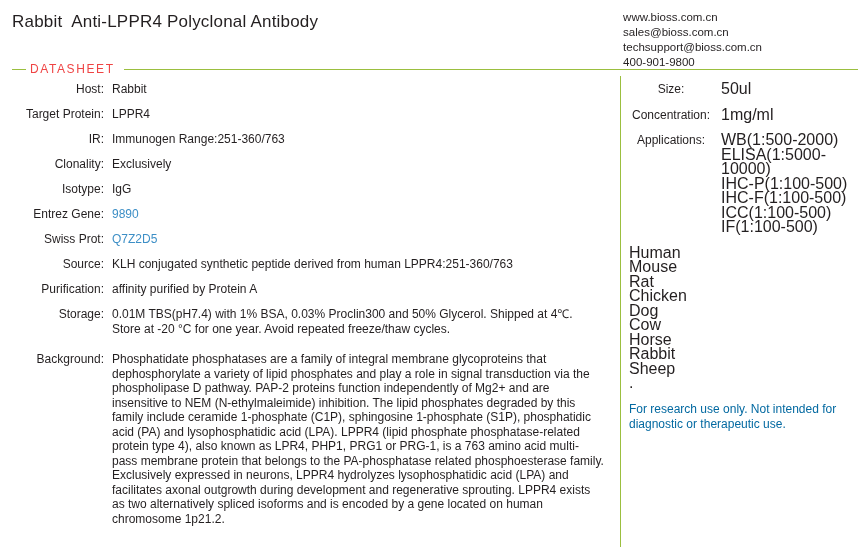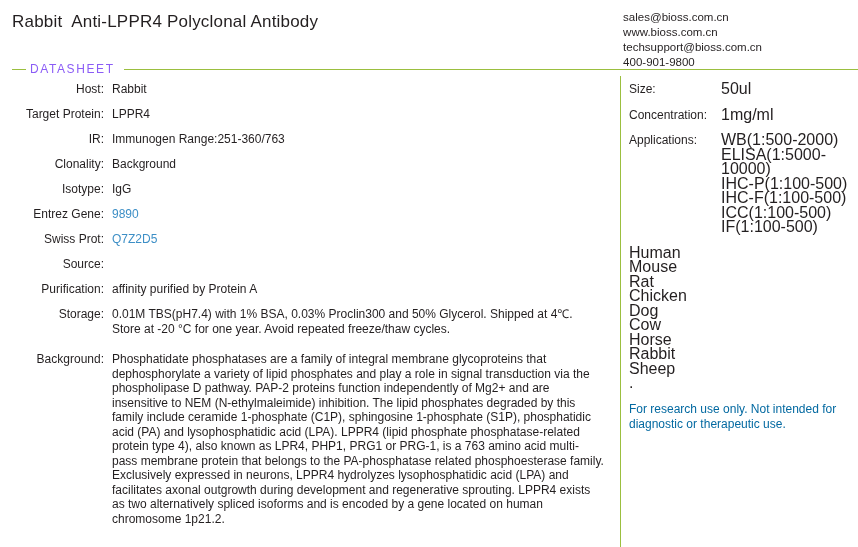--- a/index.html
+++ b/index.html
@@ -62,21 +62,21 @@
     width: 14px;
     height: 1px;
     background: #9bbf3f;
   }
   .datasheet-label {
     position: absolute;
     left: 30px;
     top: 0;
     font-size: 12px;
     letter-spacing: 1.6px;
-    color: #8b5cf6;
+    color: #ef4444;
   }
   .rule-right {
     position: absolute;
     left: 124px;
     top: 7px;
     width: 734px;
     height: 1px;
     background: #9bbf3f;
   }
   
@@ -145,21 +145,21 @@
   }
   
   .rfield {
     display: flex;
     margin-bottom: 11px;
     line-height: 14px;
   }
   .rfield .lbl {
     width: 92px;
     min-width: 92px;
-    text-align: left;
+    text-align: center;
     padding-right: 8px;
     box-sizing: border-box;
     font-size: 12px;
   }
   .rfield .val {
     flex: 1;
     font-size: 16px;
     white-space: pre-line;
     line-height: 14.5px;
   }
@@ -175,22 +175,22 @@
   }
 </style>
 </head>
 <body>
 
 <div class="page">
 
   <div class="header">
     <div class="product-title">Rabbit  Anti-LPPR4 Polyclonal Antibody</div>
     <div class="contact-block">
+      <div>www.bioss.com.cn</div>
       <div>sales@bioss.com.cn</div>
-      <div>www.bioss.com.cn</div>
       <div>techsupport@bioss.com.cn</div>
       <div>400-901-9800</div>
     </div>
   </div>
 
   <div class="datasheet-row">
     <div class="rule-left"></div>
     <div class="datasheet-label">DATASHEET</div>
     <div class="rule-right"></div>
   </div>
@@ -209,40 +209,41 @@
         <div class="val">LPPR4</div>
       </div>
 
       <div class="field">
         <div class="lbl">IR:</div>
         <div class="val">Immunogen Range:251-360/763</div>
       </div>
 
       <div class="field">
         <div class="lbl">Clonality:</div>
-        <div class="val">Background</div>
+        <div class="val">Exclusively</div>
       </div>
 
       <div class="field">
         <div class="lbl">Isotype:</div>
         <div class="val">IgG</div>
       </div>
 
       <div class="field">
         <div class="lbl">Entrez Gene:</div>
         <div class="val link">9890</div>
       </div>
 
       <div class="field">
         <div class="lbl">Swiss Prot:</div>
         <div class="val link">Q7Z2D5</div>
       </div>
 
       <div class="field">
         <div class="lbl">Source:</div>
+        <div class="val">KLH conjugated synthetic peptide derived from human LPPR4:251-360/763</div>
       </div>
 
       <div class="field">
         <div class="lbl">Purification:</div>
         <div class="val">affinity purified by Protein A</div>
       </div>
 
       <div class="field storage">
         <div class="lbl">Storage:</div>
         <div class="val multi">0.01M TBS(pH7.4) with 1% BSA, 0.03% Proclin300 and 50% Glycerol. Shipped at 4℃.

